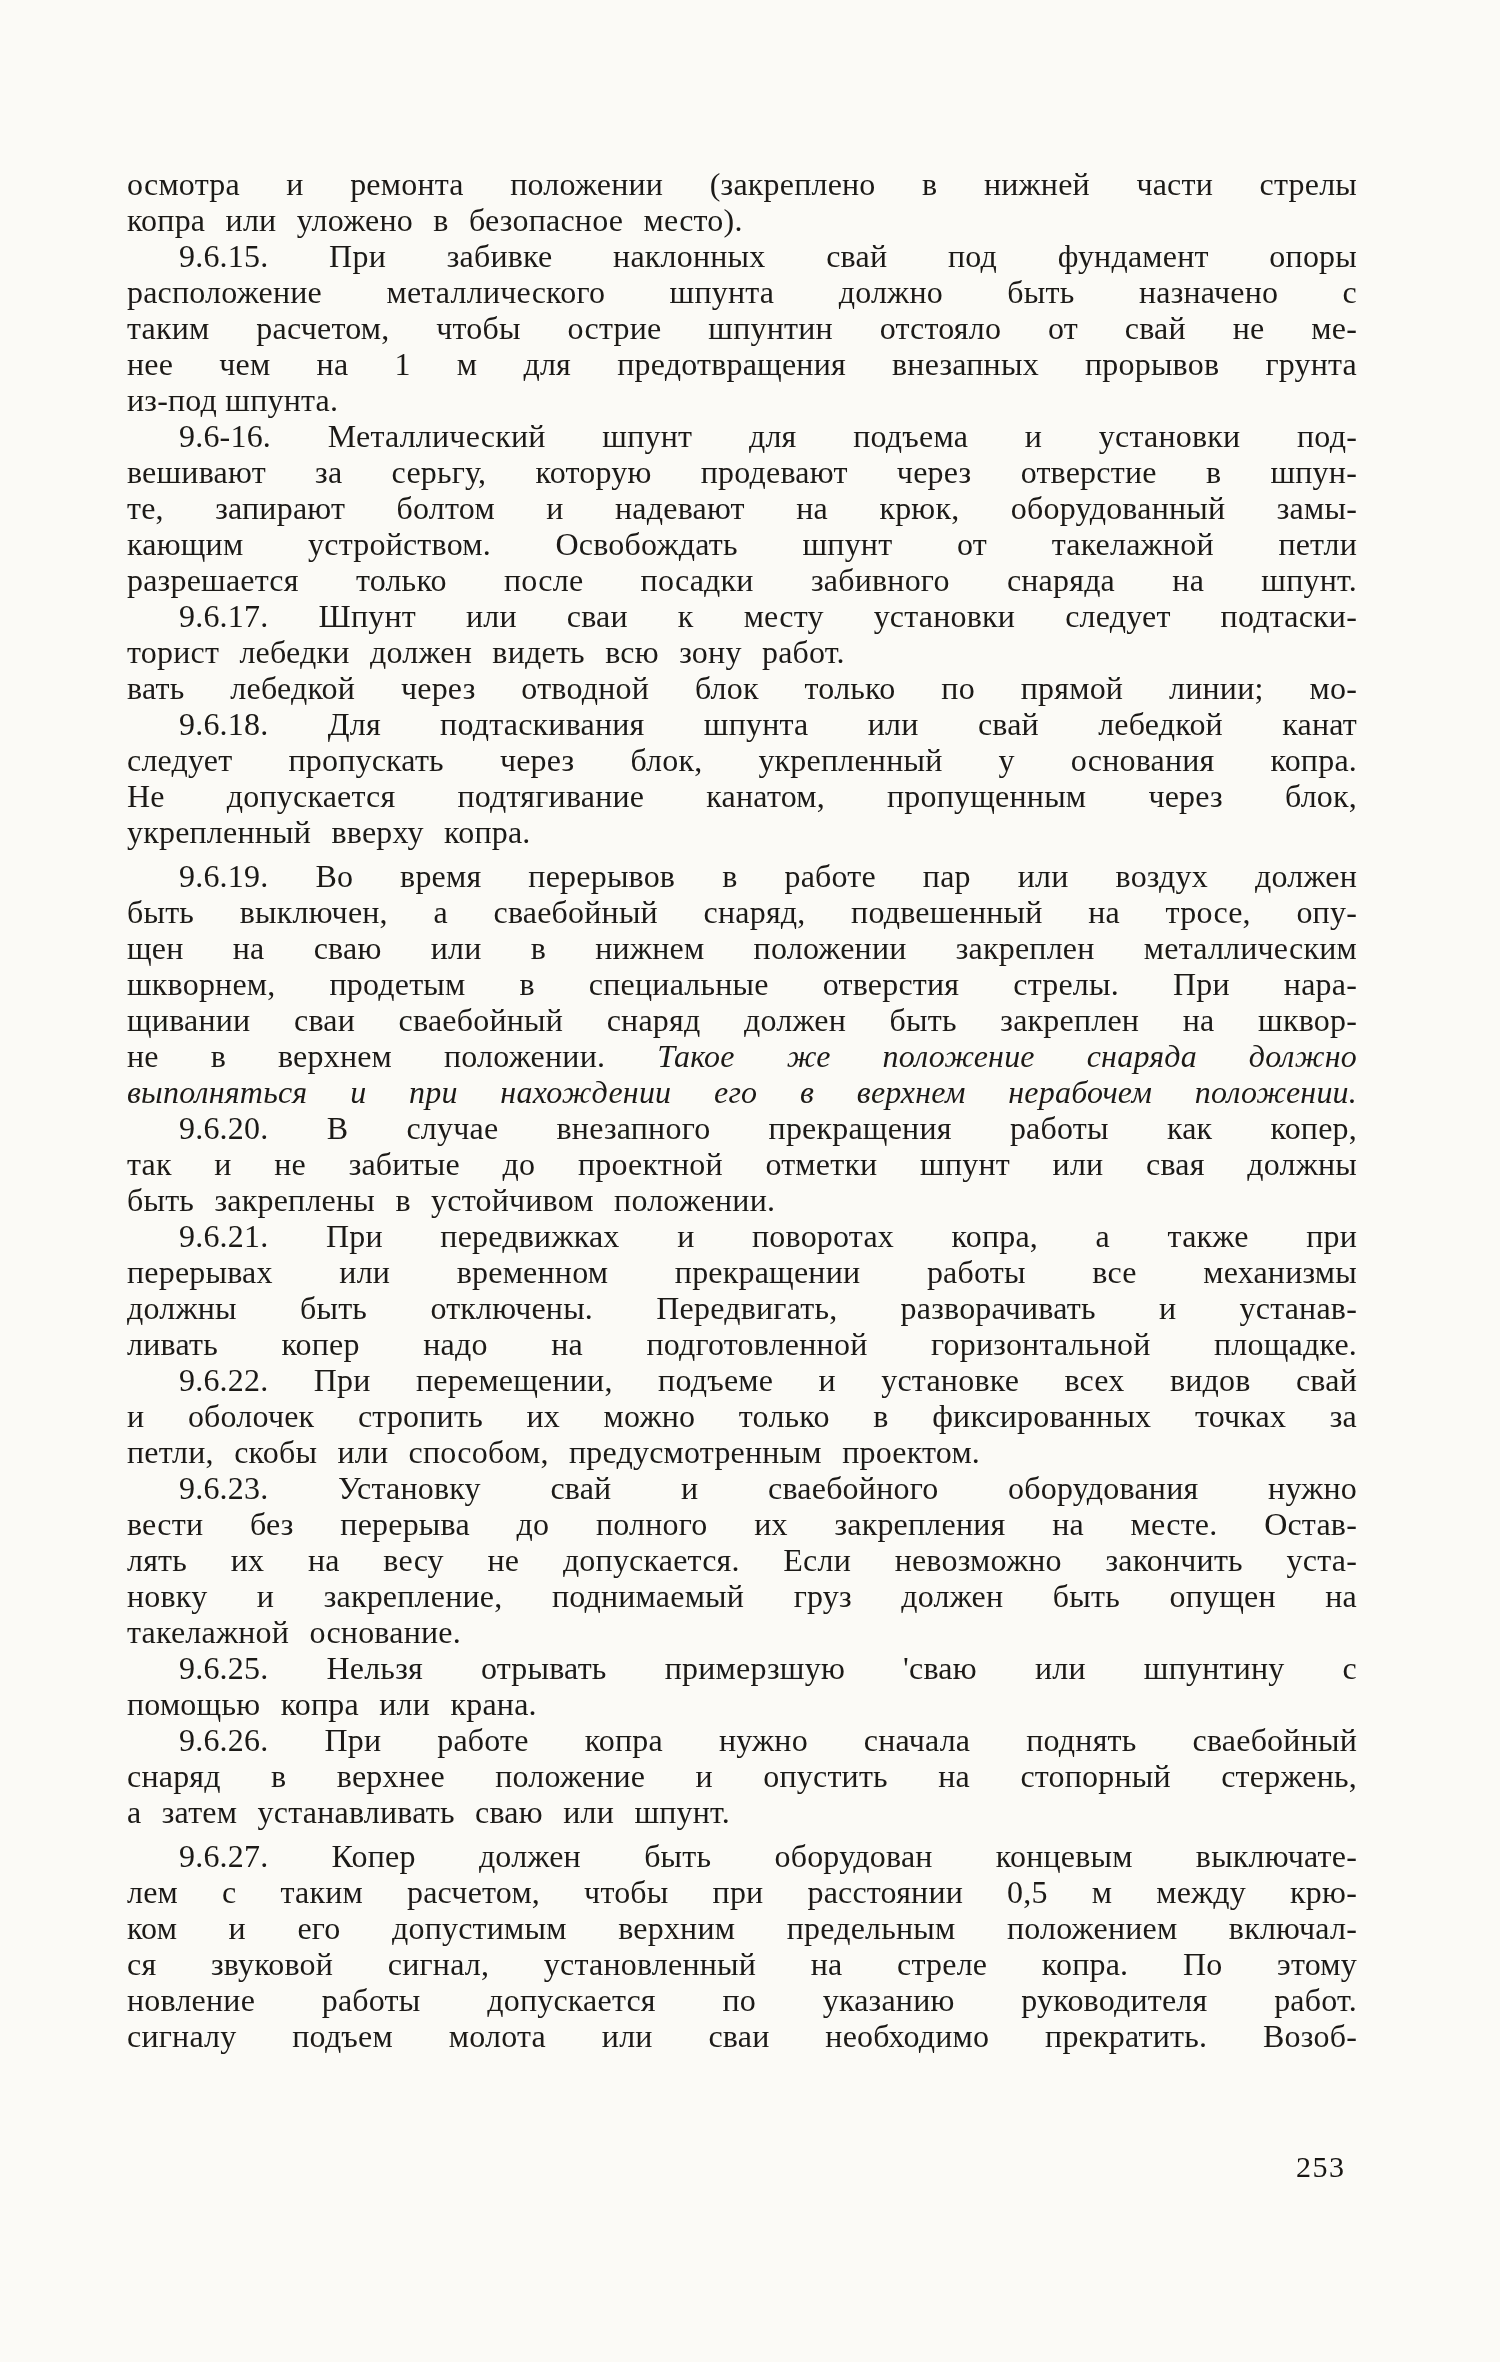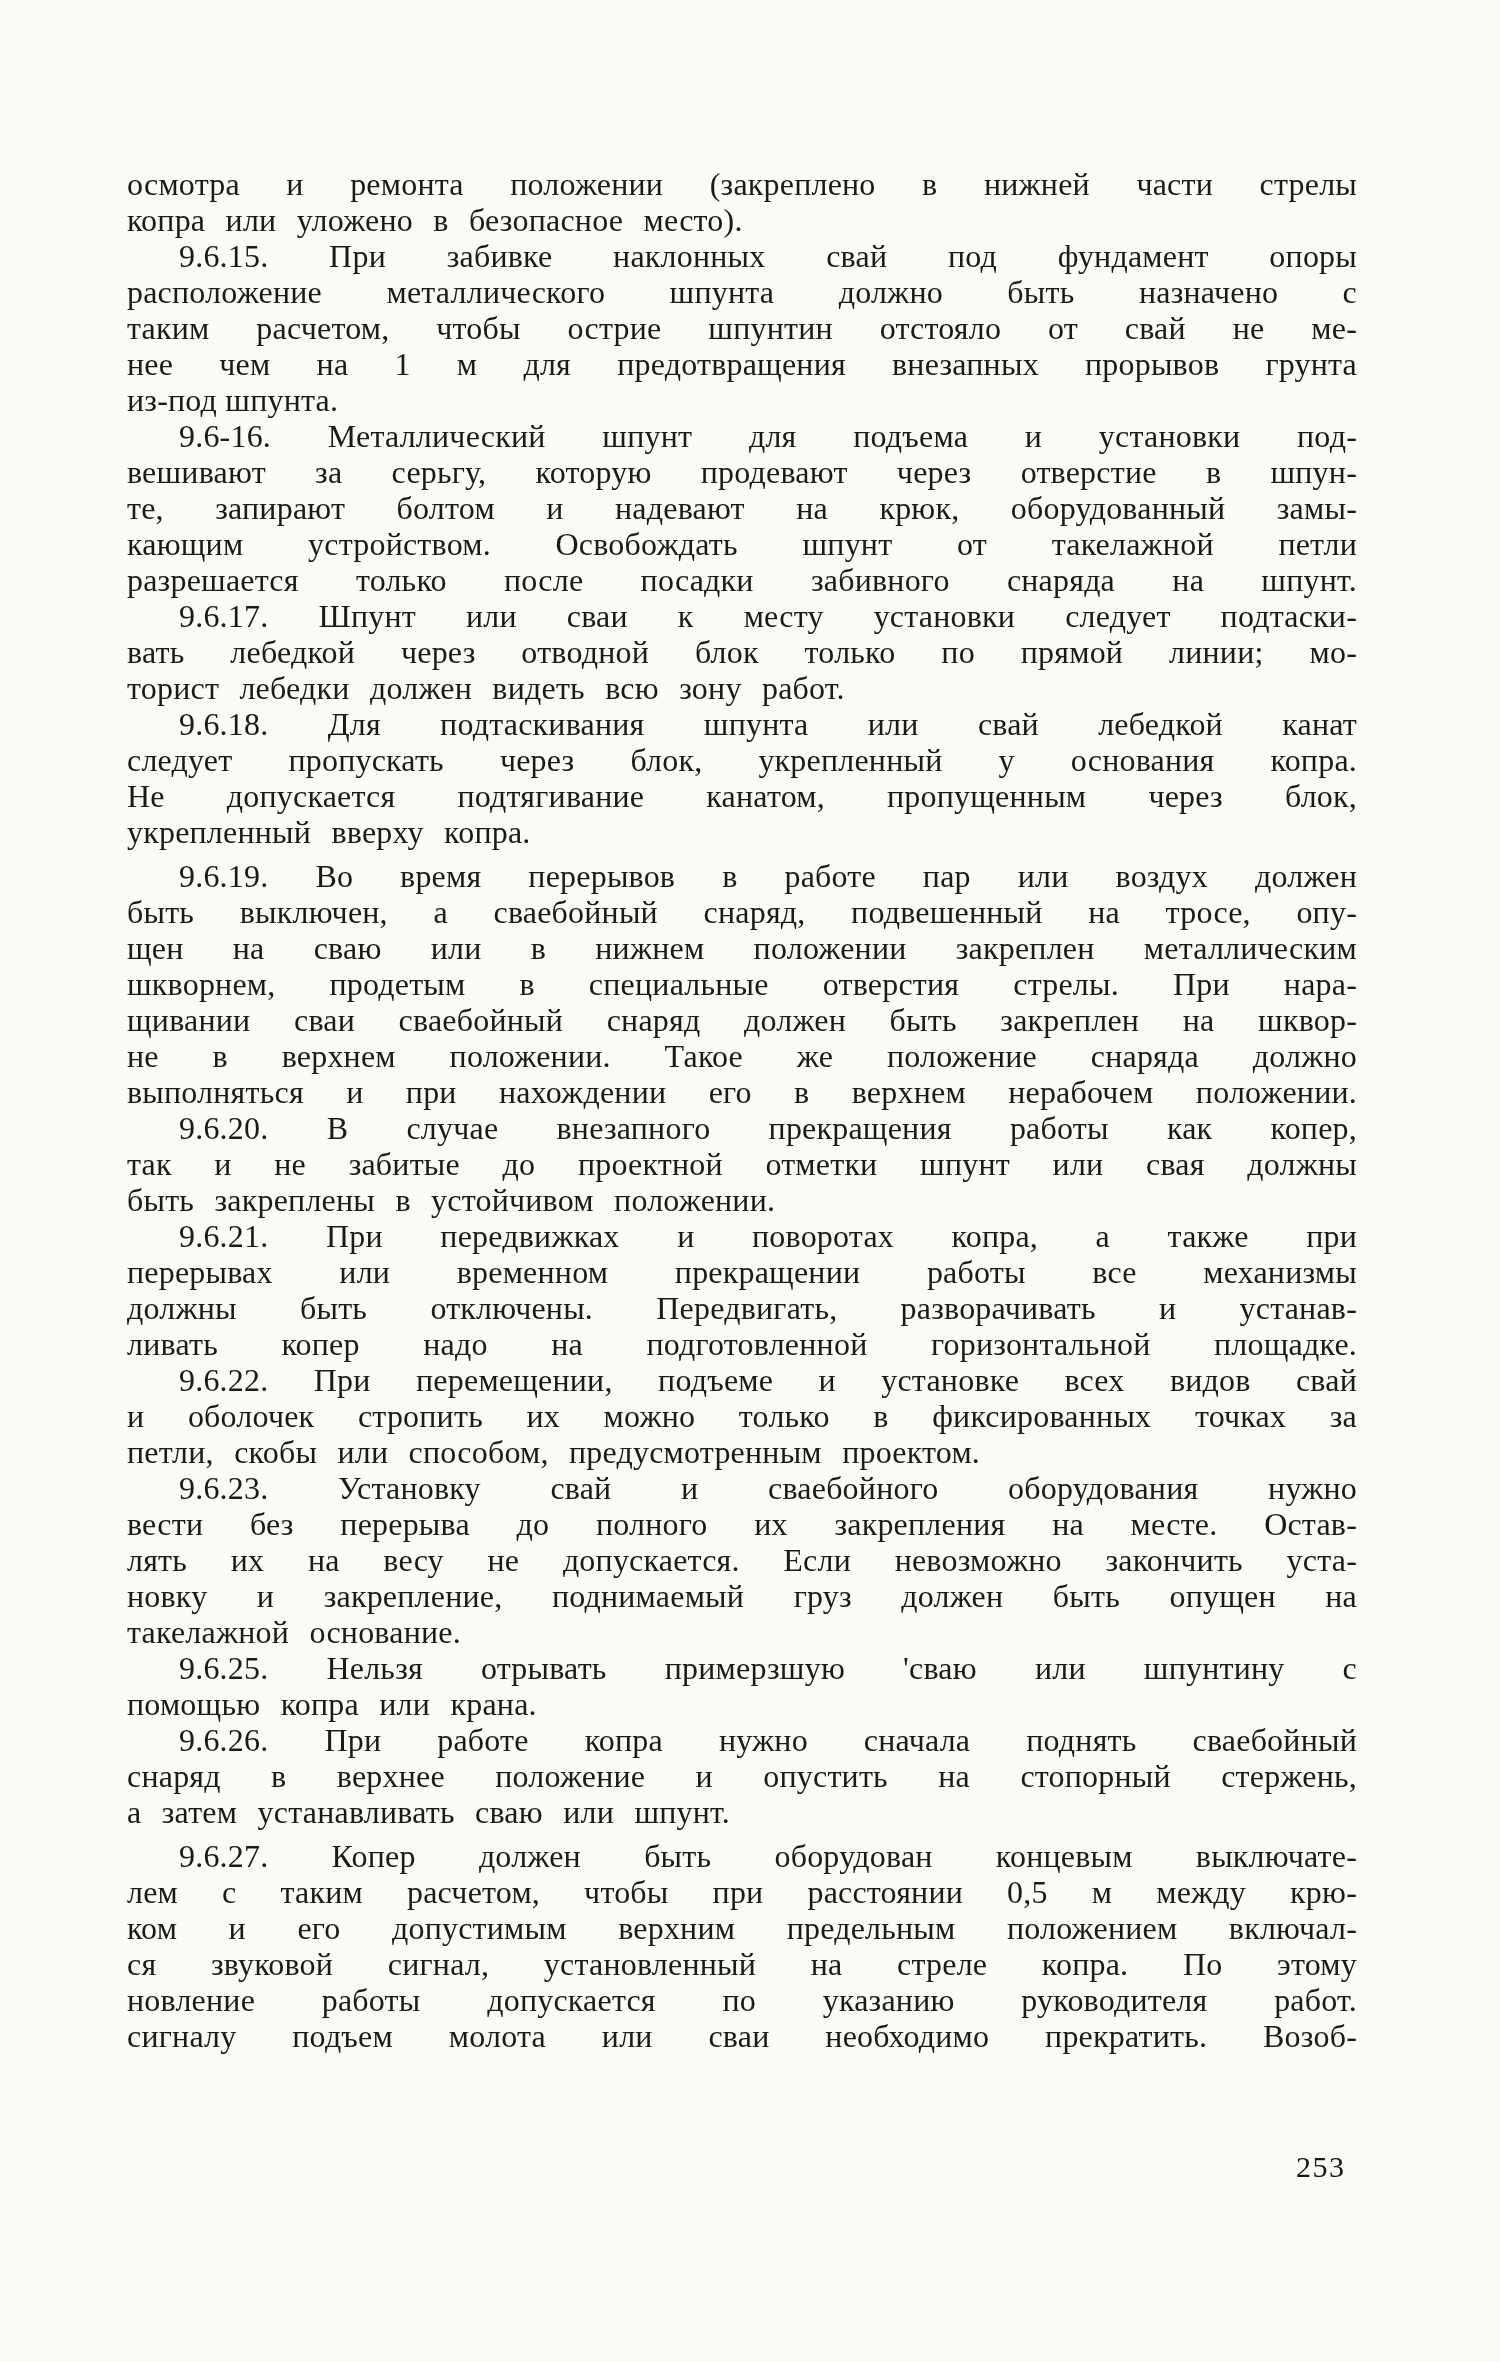--- a/index.html
+++ b/index.html
@@ -37,21 +37,21 @@
     overflow: visible;
   }
   .line.first { text-indent: 52px; }
   .line.last {
     text-align-last: left;
     -moz-text-align-last: left;
     word-spacing: 0.38em;     
   }
   .line.last.tight { word-spacing: normal; }
   .line span.b { font-weight: normal; }
-  .line span.i { }
+  .line span.i { font-style: italic; }
   .page-number {
     position: absolute;
     top: 2150px;
     left: 1296px;
     font-size: 30px;
     letter-spacing: 1.5px;
     color: #181613;
   }
 </style>
 </head>
@@ -72,22 +72,22 @@
       </div>
       <div class="para">
         <div class="line first"><span class="b">9.6-16.</span><span> Металлический шпунт для подъема и установки под-</span></div>
         <div class="line"><span>вешивают за серьгу, которую продевают через отверстие в шпун-</span></div>
         <div class="line"><span>те, запирают болтом и надевают на крюк, оборудованный замы-</span></div>
         <div class="line"><span>кающим устройством. Освобождать шпунт от такелажной петли</span></div>
         <div class="line"><span>разрешается только после посадки забивного снаряда на шпунт.</span></div>
       </div>
       <div class="para">
         <div class="line first"><span class="b">9.6.17.</span><span> Шпунт или сваи к месту установки следует подтаски-</span></div>
+        <div class="line last"><span>торист лебедки должен видеть всю зону работ.</span></div>
         <div class="line"><span>вать лебедкой через отводной блок только по прямой линии; мо-</span></div>
-        <div class="line last"><span>торист лебедки должен видеть всю зону работ.</span></div>
       </div>
       <div class="para">
         <div class="line first"><span class="b">9.6.18.</span><span> Для подтаскивания шпунта или свай лебедкой канат</span></div>
         <div class="line"><span>следует пропускать через блок, укрепленный у основания копра.</span></div>
         <div class="line"><span>Не допускается подтягивание канатом, пропущенным через блок,</span></div>
         <div class="line last"><span>укрепленный вверху копра.</span></div>
       </div>
       <div class="para gap">
         <div class="line first"><span class="b">9.6.19.</span><span> Во время перерывов в работе пар или воздух должен</span></div>
         <div class="line"><span>быть выключен, а сваебойный снаряд, подвешенный на тросе, опу-</span></div>

